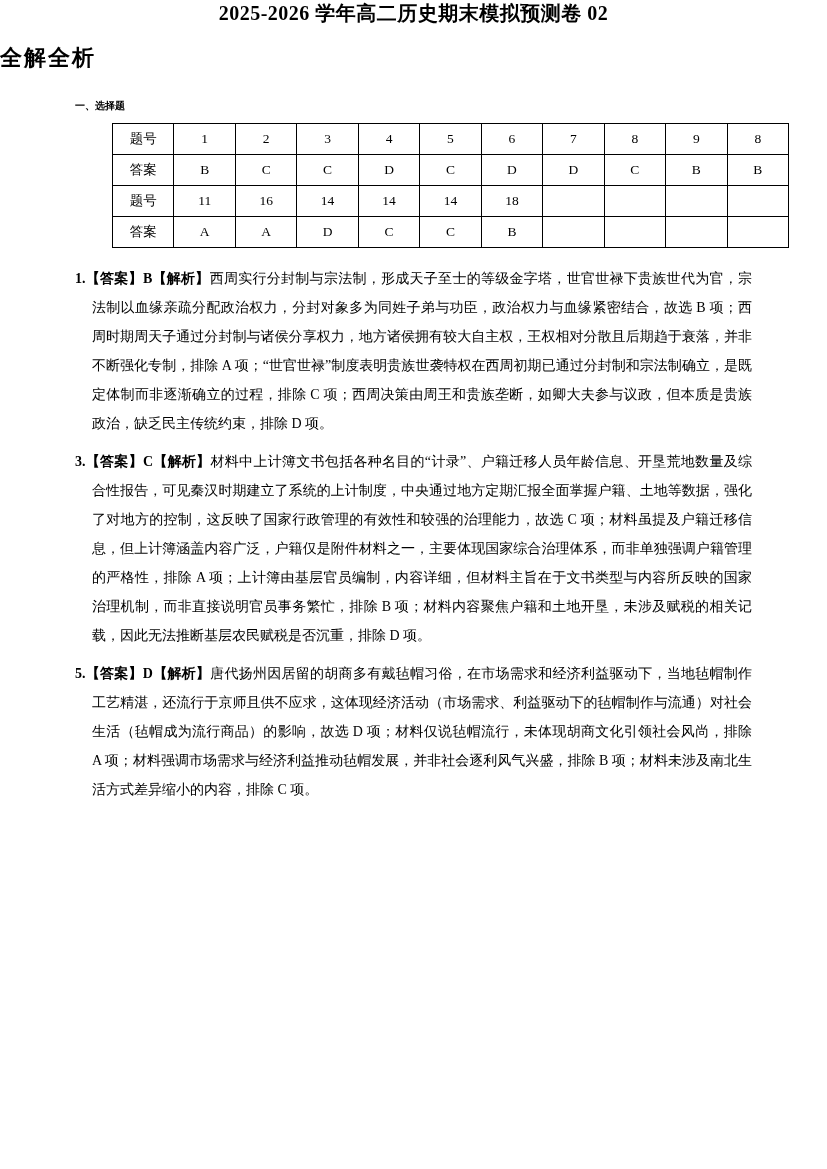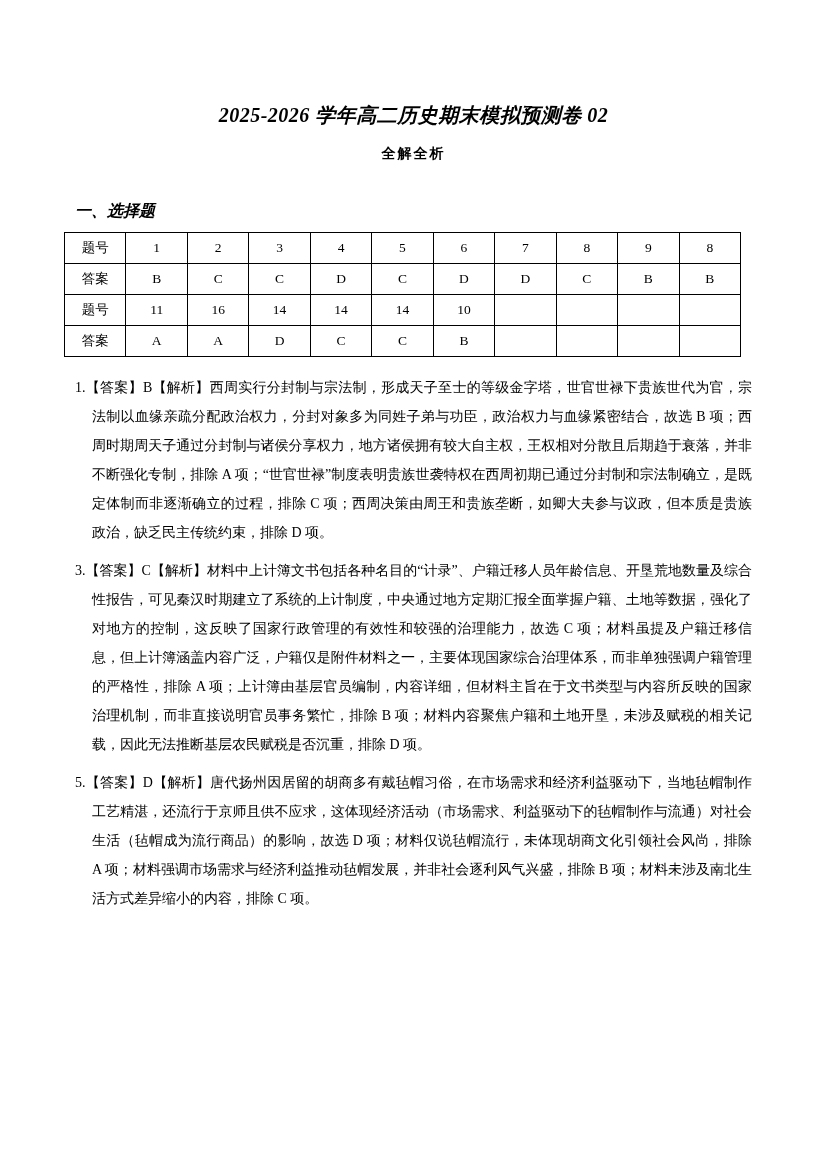--- a/index.html
+++ b/index.html
@@ -7,44 +7,41 @@
     position: relative;
     width: 827px;
     height: 1169px;
     background: #ffffff;
     color: #000000;
     font-family: "Liberation Serif", "DejaVu Serif", serif;
     overflow: hidden;
     box-sizing: border-box;
   }
   .doc-title {
-    padding-top: 102px;
     text-align: center;
     font-size: 20px;
     font-weight: bold;
     letter-spacing: 0.5px;
-    font-style: italic;
   }
   .doc-subtitle {
     margin-top: 16px;
-    text-align: center;
-    font-size: 14px;
+    text-align: left;
+    font-size: 22px;
     font-weight: bold;
     letter-spacing: 2px;
   }
   .section-heading {
-    margin: 38px 77px 10px 75px;
-    font-size: 16px;
+    margin: 26px 77px 10px 75px;
+    font-size: 10px;
     font-weight: bold;
-    font-style: italic;
   }
   table.answer-table {
     border-collapse: collapse;
     table-layout: fixed;
-    margin-left: 64px;
+    margin-left: 112px;
     width: 677px;
   }
   table.answer-table td {
     border: 1px solid #000000;
     height: 30px;
     text-align: center;
     vertical-align: middle;
     font-size: 13.5px;
     padding: 0;
     overflow: hidden;
@@ -53,21 +50,21 @@
     margin: 16px 75px 0 75px;
   }
   p.explanation {
     margin: 0 0 9px 0;
     font-size: 14px;
     line-height: 29px;
     text-align: justify;
     padding-left: 17px;
     text-indent: -17px;
   }
-  p.explanation .prefix { font-weight: normal; }
+  p.explanation .prefix { font-weight: bold; }
 </style>
 </head>
 <body>
 
 <div class="page">
 
   <div class="doc-title">2025-2026 学年高二历史期末模拟预测卷 02</div>
   <div class="doc-subtitle">全解全析</div>
   <div class="section-heading">一、选择题</div>
 
@@ -99,21 +96,21 @@
         <td>B</td>
         <td>B</td>
       </tr>
       <tr>
         <td>题号</td>
         <td>11</td>
         <td>16</td>
         <td>14</td>
         <td>14</td>
         <td>14</td>
-        <td>10</td>
+        <td>18</td>
         <td></td>
         <td></td>
         <td></td>
         <td></td>
       </tr>
       <tr>
         <td>答案</td>
         <td>A</td>
         <td>A</td>
         <td>D</td>

